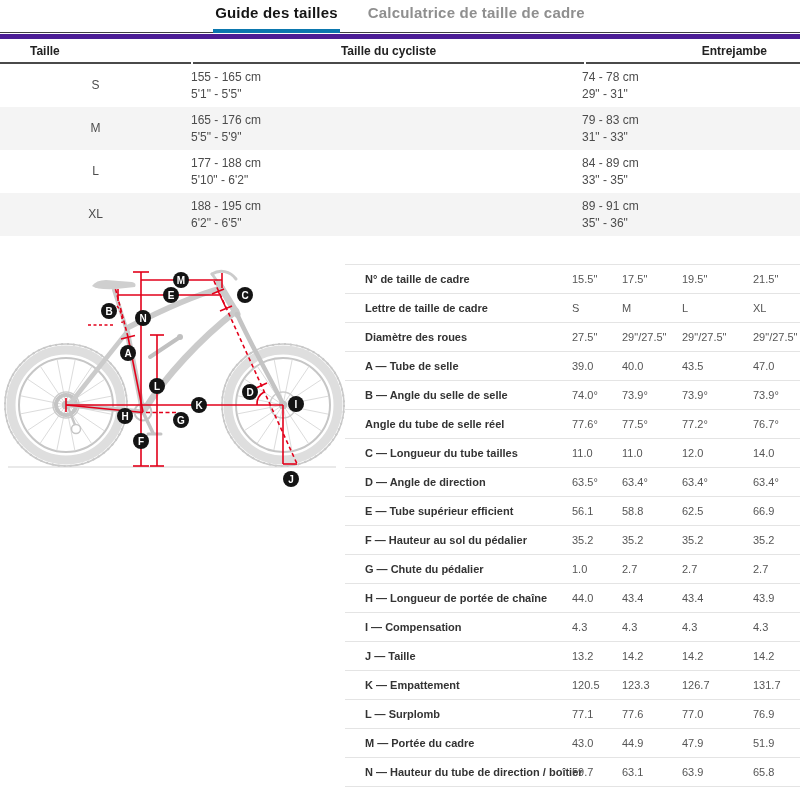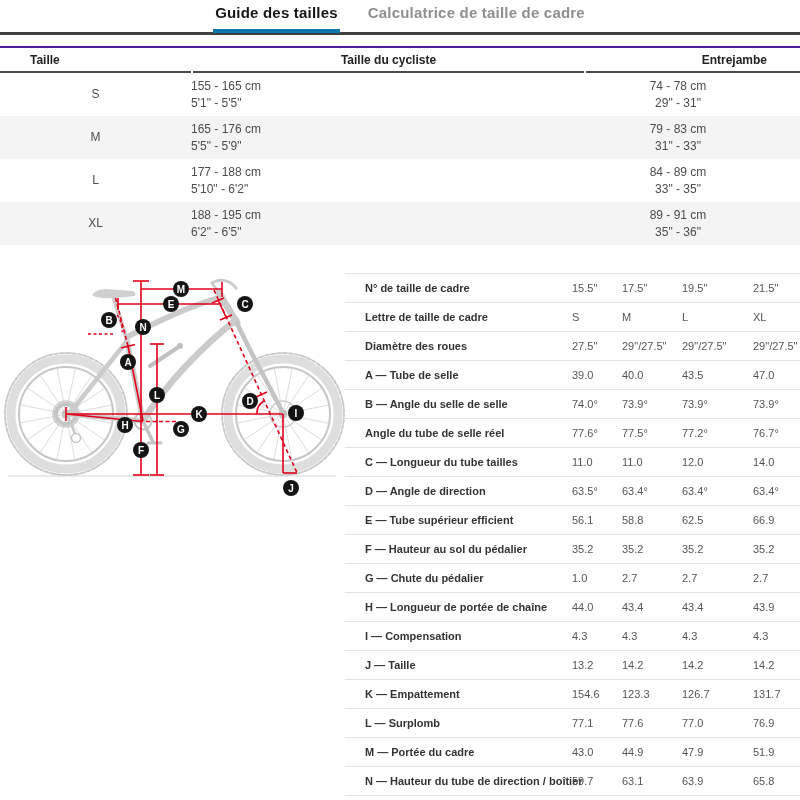--- a/index.html
+++ b/index.html
@@ -1,41 +1,41 @@
 <!DOCTYPE html>
 <html><head>
 <meta charset="utf-8">
 <style>
   html,body{margin:0;padding:0}
   body{width:800px;height:800px;background:#fff;overflow:hidden;
        font-family:"Liberation Sans",sans-serif;color:#333}
 
   
   .tabs{display:flex;justify-content:center;gap:26px;height:32px;
-        border-bottom:3px solid #404040}
+        border-bottom:1px solid #404040}
   .tab{font-size:15px;font-weight:700;color:#8f8f8f;letter-spacing:.2px;
        padding:4px 2px 0;position:relative;cursor:pointer;white-space:nowrap}
   .tab.active{color:#151515}
   .tab.active::after{content:"";position:absolute;left:0;right:0;bottom:-1px;
        height:4px;background:#0b77ae}
 
   
-  .size-table{margin-top:11px;border-top:2px solid #4c1d95}
+  .size-table{margin-top:1px;border-top:5px solid #4c1d95}
   .st-head{display:grid;grid-template-columns:191px 391px 216px;column-gap:2px;
        height:25px;font-size:12px;font-weight:700;color:#222}
   .st-head>div{border-bottom:2px solid #4a4a4a;display:flex;align-items:center}
   .st-head .h1{padding-left:30px}
   .st-head .h2{justify-content:center}
   .st-head .h3{justify-content:flex-end;padding-right:35px}
   .s-row{height:43px;display:grid;grid-template-columns:191px 391px 218px;
        align-items:center;font-size:12px;color:#4c4c4c;line-height:17px}
   .s-row.alt{background:#f4f4f4}
   .s-row .c1{text-align:center}
   .s-row .c2{text-align:left}
-  .s-row .c3{text-align:center;padding-right:26px}
+  .s-row .c3{text-align:left;padding-right:26px}
 
   
   .lower{display:flex;margin-top:28px;align-items:flex-start}
   .diagram{width:345px;flex:none;margin-top:-5px}
   .geo{flex:1;font-size:11px}
   .g-row{display:grid;grid-template-columns:207px 50px 60px 71px 1fr;
        padding-left:20px;height:28px;align-items:center;
        border-bottom:1px solid #e4e4e4}
   .g-row.first{border-top:1px solid #e4e4e4}
   .g-label{font-weight:700;color:#333;white-space:nowrap}
@@ -342,21 +342,21 @@
         </div>
         <div class="g-row">
           <div class="g-label">J — Taille</div>
           <div class="g-val">13.2</div>
           <div class="g-val">14.2</div>
           <div class="g-val">14.2</div>
           <div class="g-val">14.2</div>
         </div>
         <div class="g-row">
           <div class="g-label">K — Empattement</div>
-          <div class="g-val">154.6</div>
+          <div class="g-val">120.5</div>
           <div class="g-val">123.3</div>
           <div class="g-val">126.7</div>
           <div class="g-val">131.7</div>
         </div>
         <div class="g-row">
           <div class="g-label">L — Surplomb</div>
           <div class="g-val">77.1</div>
           <div class="g-val">77.6</div>
           <div class="g-val">77.0</div>
           <div class="g-val">76.9</div>

